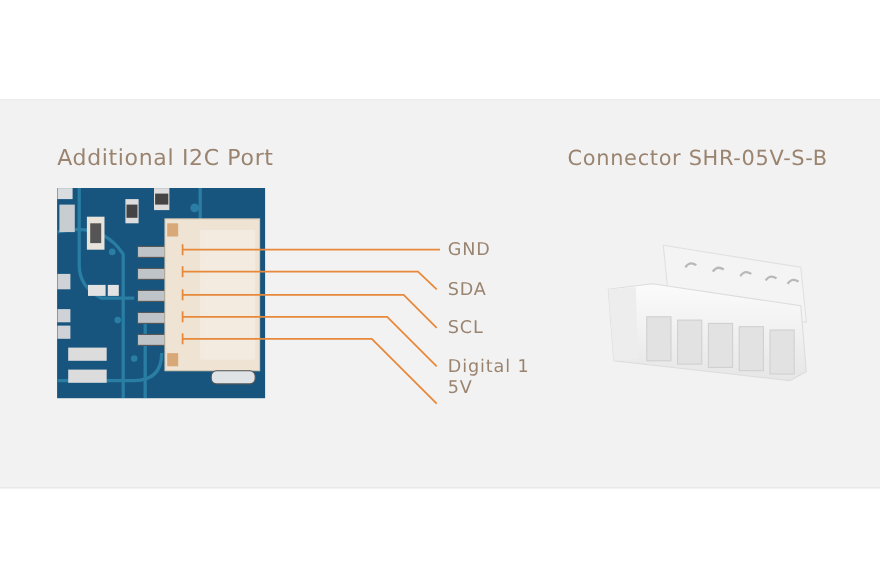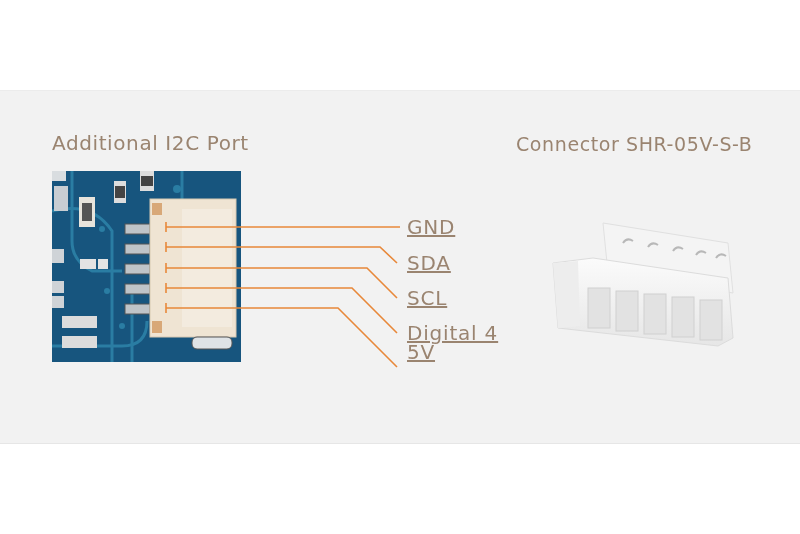--- a/index.html
+++ b/index.html
@@ -6,22 +6,22 @@
   body { width: 800px; height: 534px; position: relative; overflow: hidden;
          font-family: "DejaVu Sans", sans-serif; }
   .panel { position: absolute; left: 0; top: 90px; width: 800px; height: 352px;
            background: #f2f2f2; border-top: 1px solid #ececec; border-bottom: 1px solid #e6e6e6; }
   .heading { position: absolute; color: #9a8470; font-size: 20px; letter-spacing: 0.6px;
              white-space: nowrap; font-weight: 400; }
   #h-left { left: 52px; top: 131px; }
   #h-right { left: 516px; top: 133px; font-size: 19px; text-align: center; }
   .pcb { position: absolute; left: 52px; top: 171px; width: 189px; height: 191px;
          background: #17557e; overflow: hidden; }
-  .pin-label { position: absolute; left: 407px; color: #9a8470; font-size: 20px;
-               letter-spacing: 0.8px; white-space: nowrap; line-height: 24px; text-decoration: underline; }
+  .pin-label { position: absolute; left: 407px; color: #9a8470; font-size: 16px;
+               letter-spacing: 0.8px; white-space: nowrap; line-height: 24px; }
   svg.overlay { position: absolute; left: 0; top: 0; width: 800px; height: 534px; pointer-events: none; }
   .conn { position: absolute; left: 548px; top: 218px; width: 200px; height: 140px; }
 </style>
 </head>
 <body>
 
 <div class="panel"></div>
 
 <div class="heading" id="h-left">Additional I2C Port</div>
 <div class="heading" id="h-right">Connector SHR-05V-S-B</div>
@@ -89,21 +89,21 @@
     <g>
       <line x1="166" y1="303" x2="166" y2="313"></line>
       <polyline points="166,308 338,308 397,367"></polyline>
     </g>
   </g>
 </svg>
 
 <div class="pin-label" style="top:215px">GND</div>
 <div class="pin-label" style="top:251px">SDA</div>
 <div class="pin-label" style="top:286px">SCL</div>
-<div class="pin-label" style="top:321px">Digital 4</div>
+<div class="pin-label" style="top:321px">Digital 1</div>
 <div class="pin-label" style="top:340px">5V</div>
 
 <div class="conn">
   <svg width="200" height="140" viewBox="0 0 200 140">
     <defs>
       <linearGradient id="g1" x1="0" y1="0" x2="0" y2="1">
         <stop offset="0" stop-color="#fbfbfb"></stop>
         <stop offset="1" stop-color="#e6e6e6"></stop>
       </linearGradient>
     </defs>

